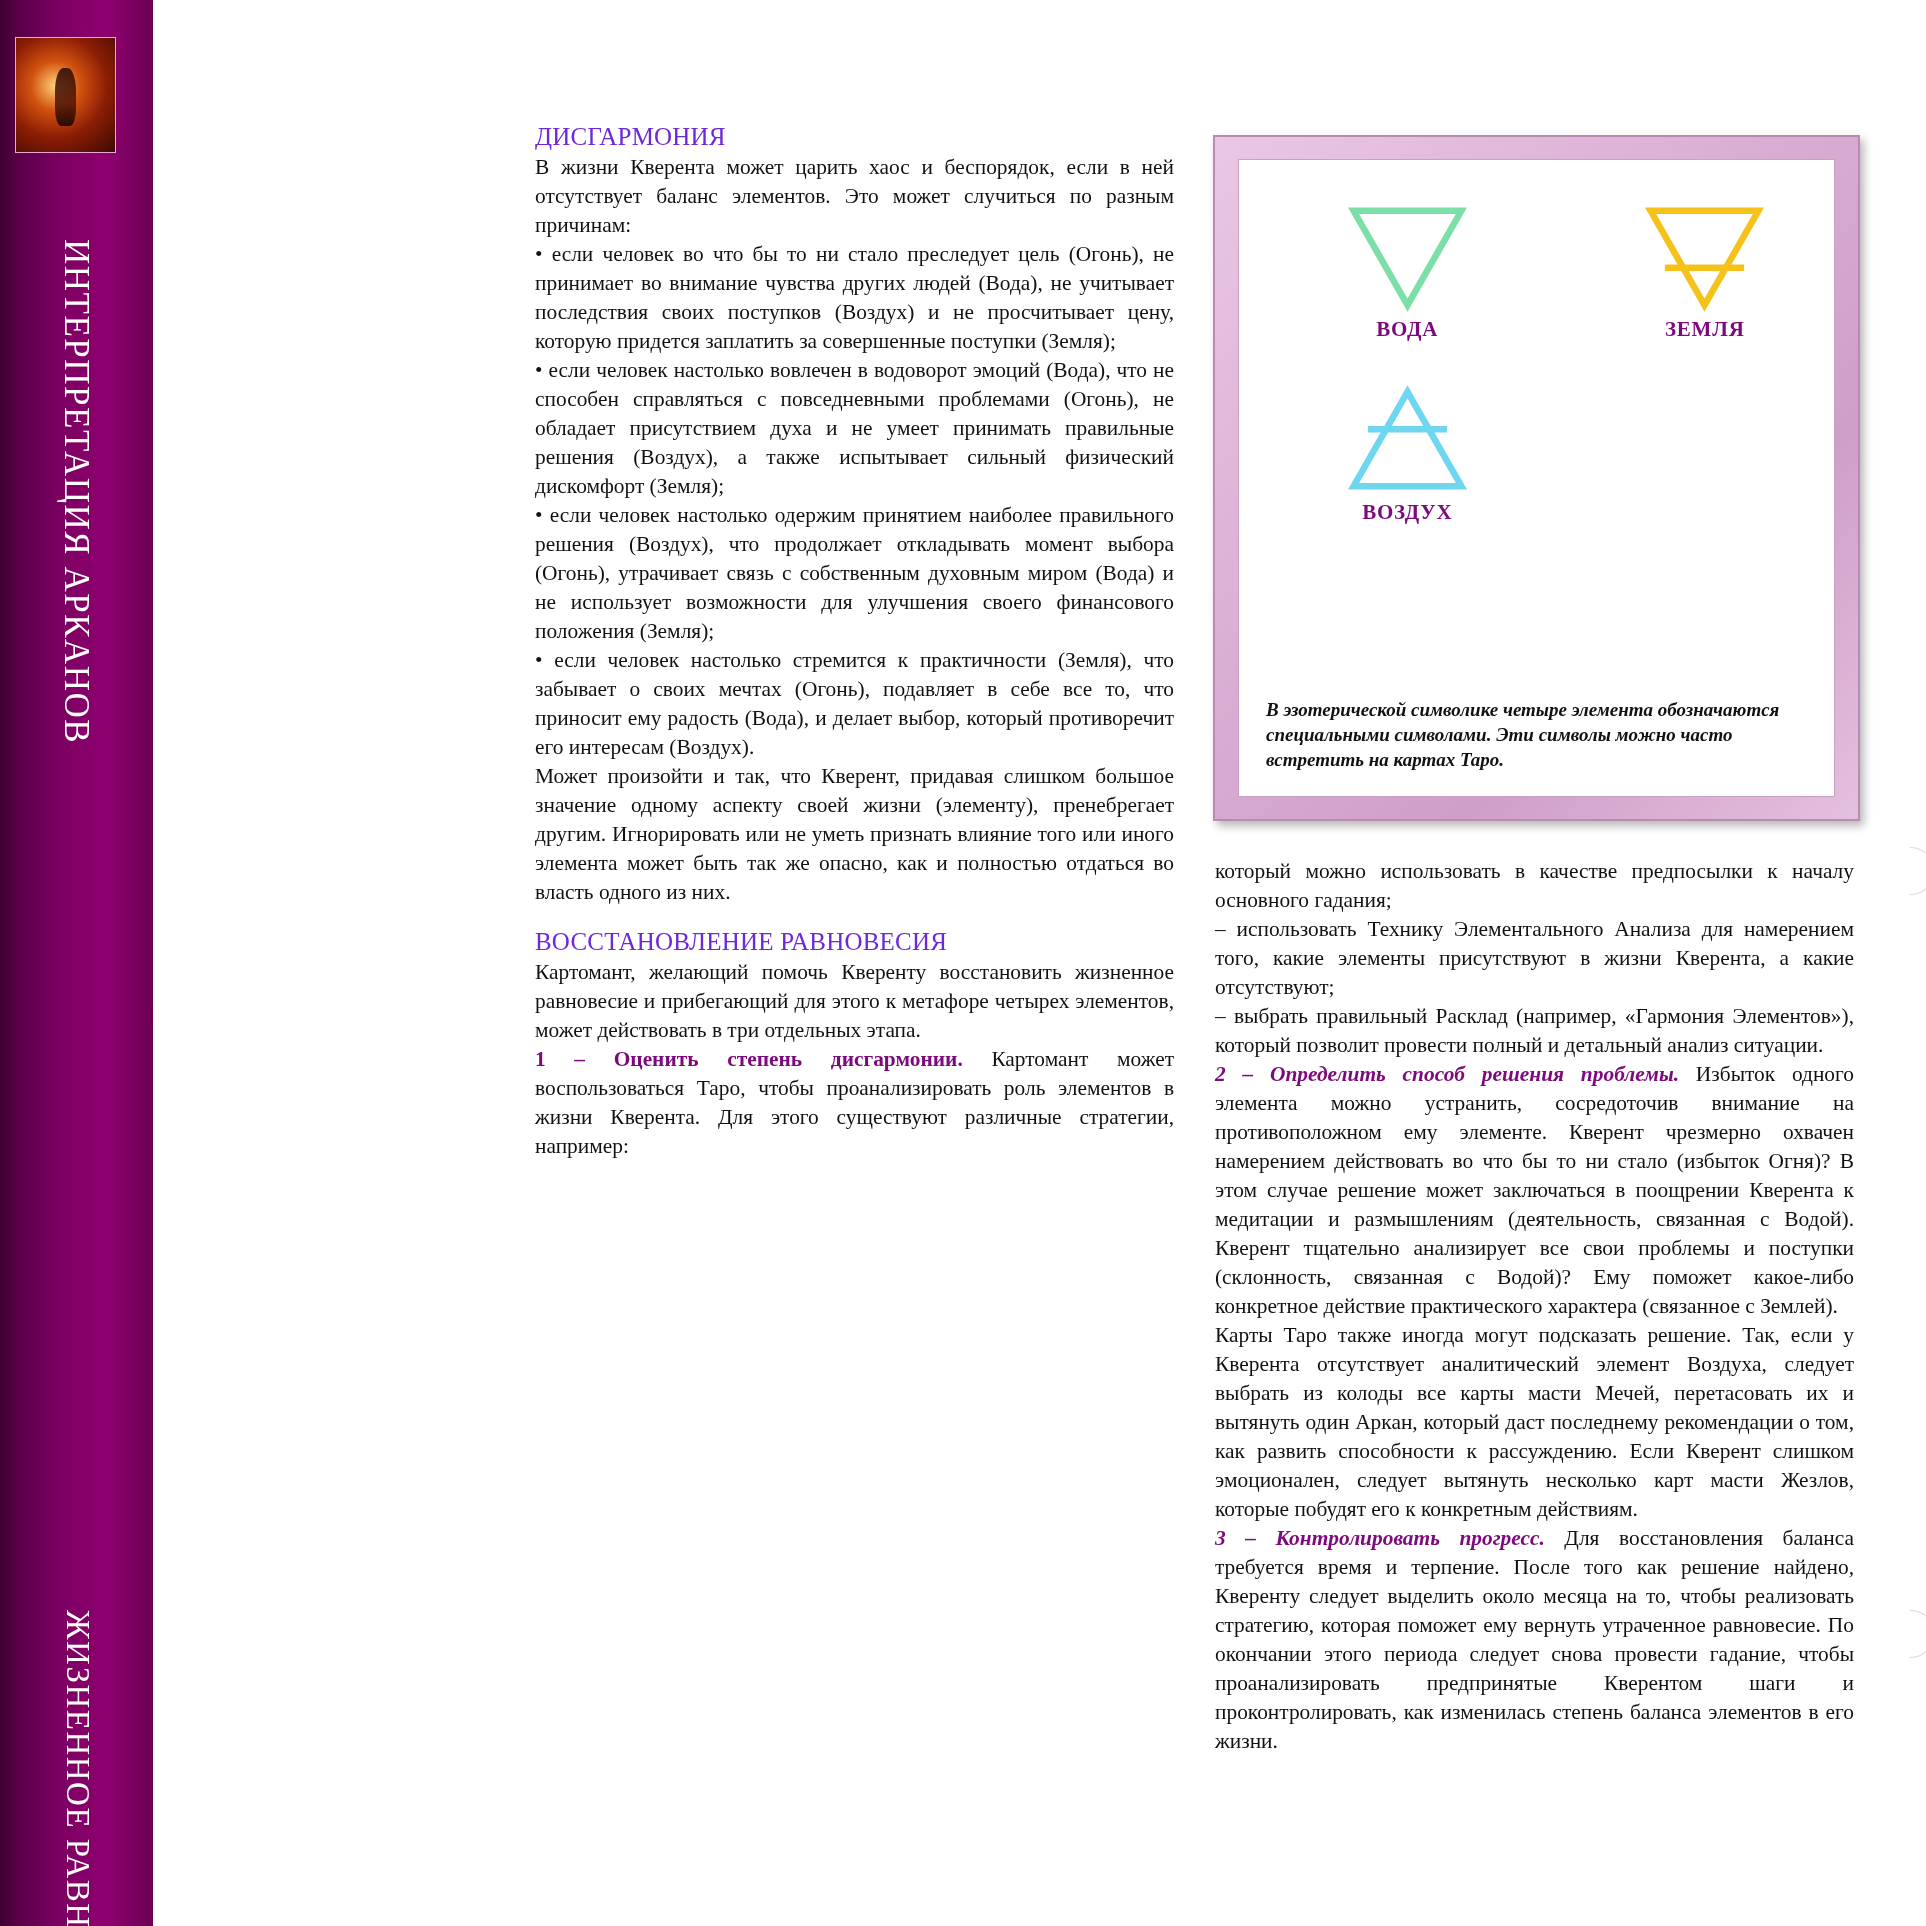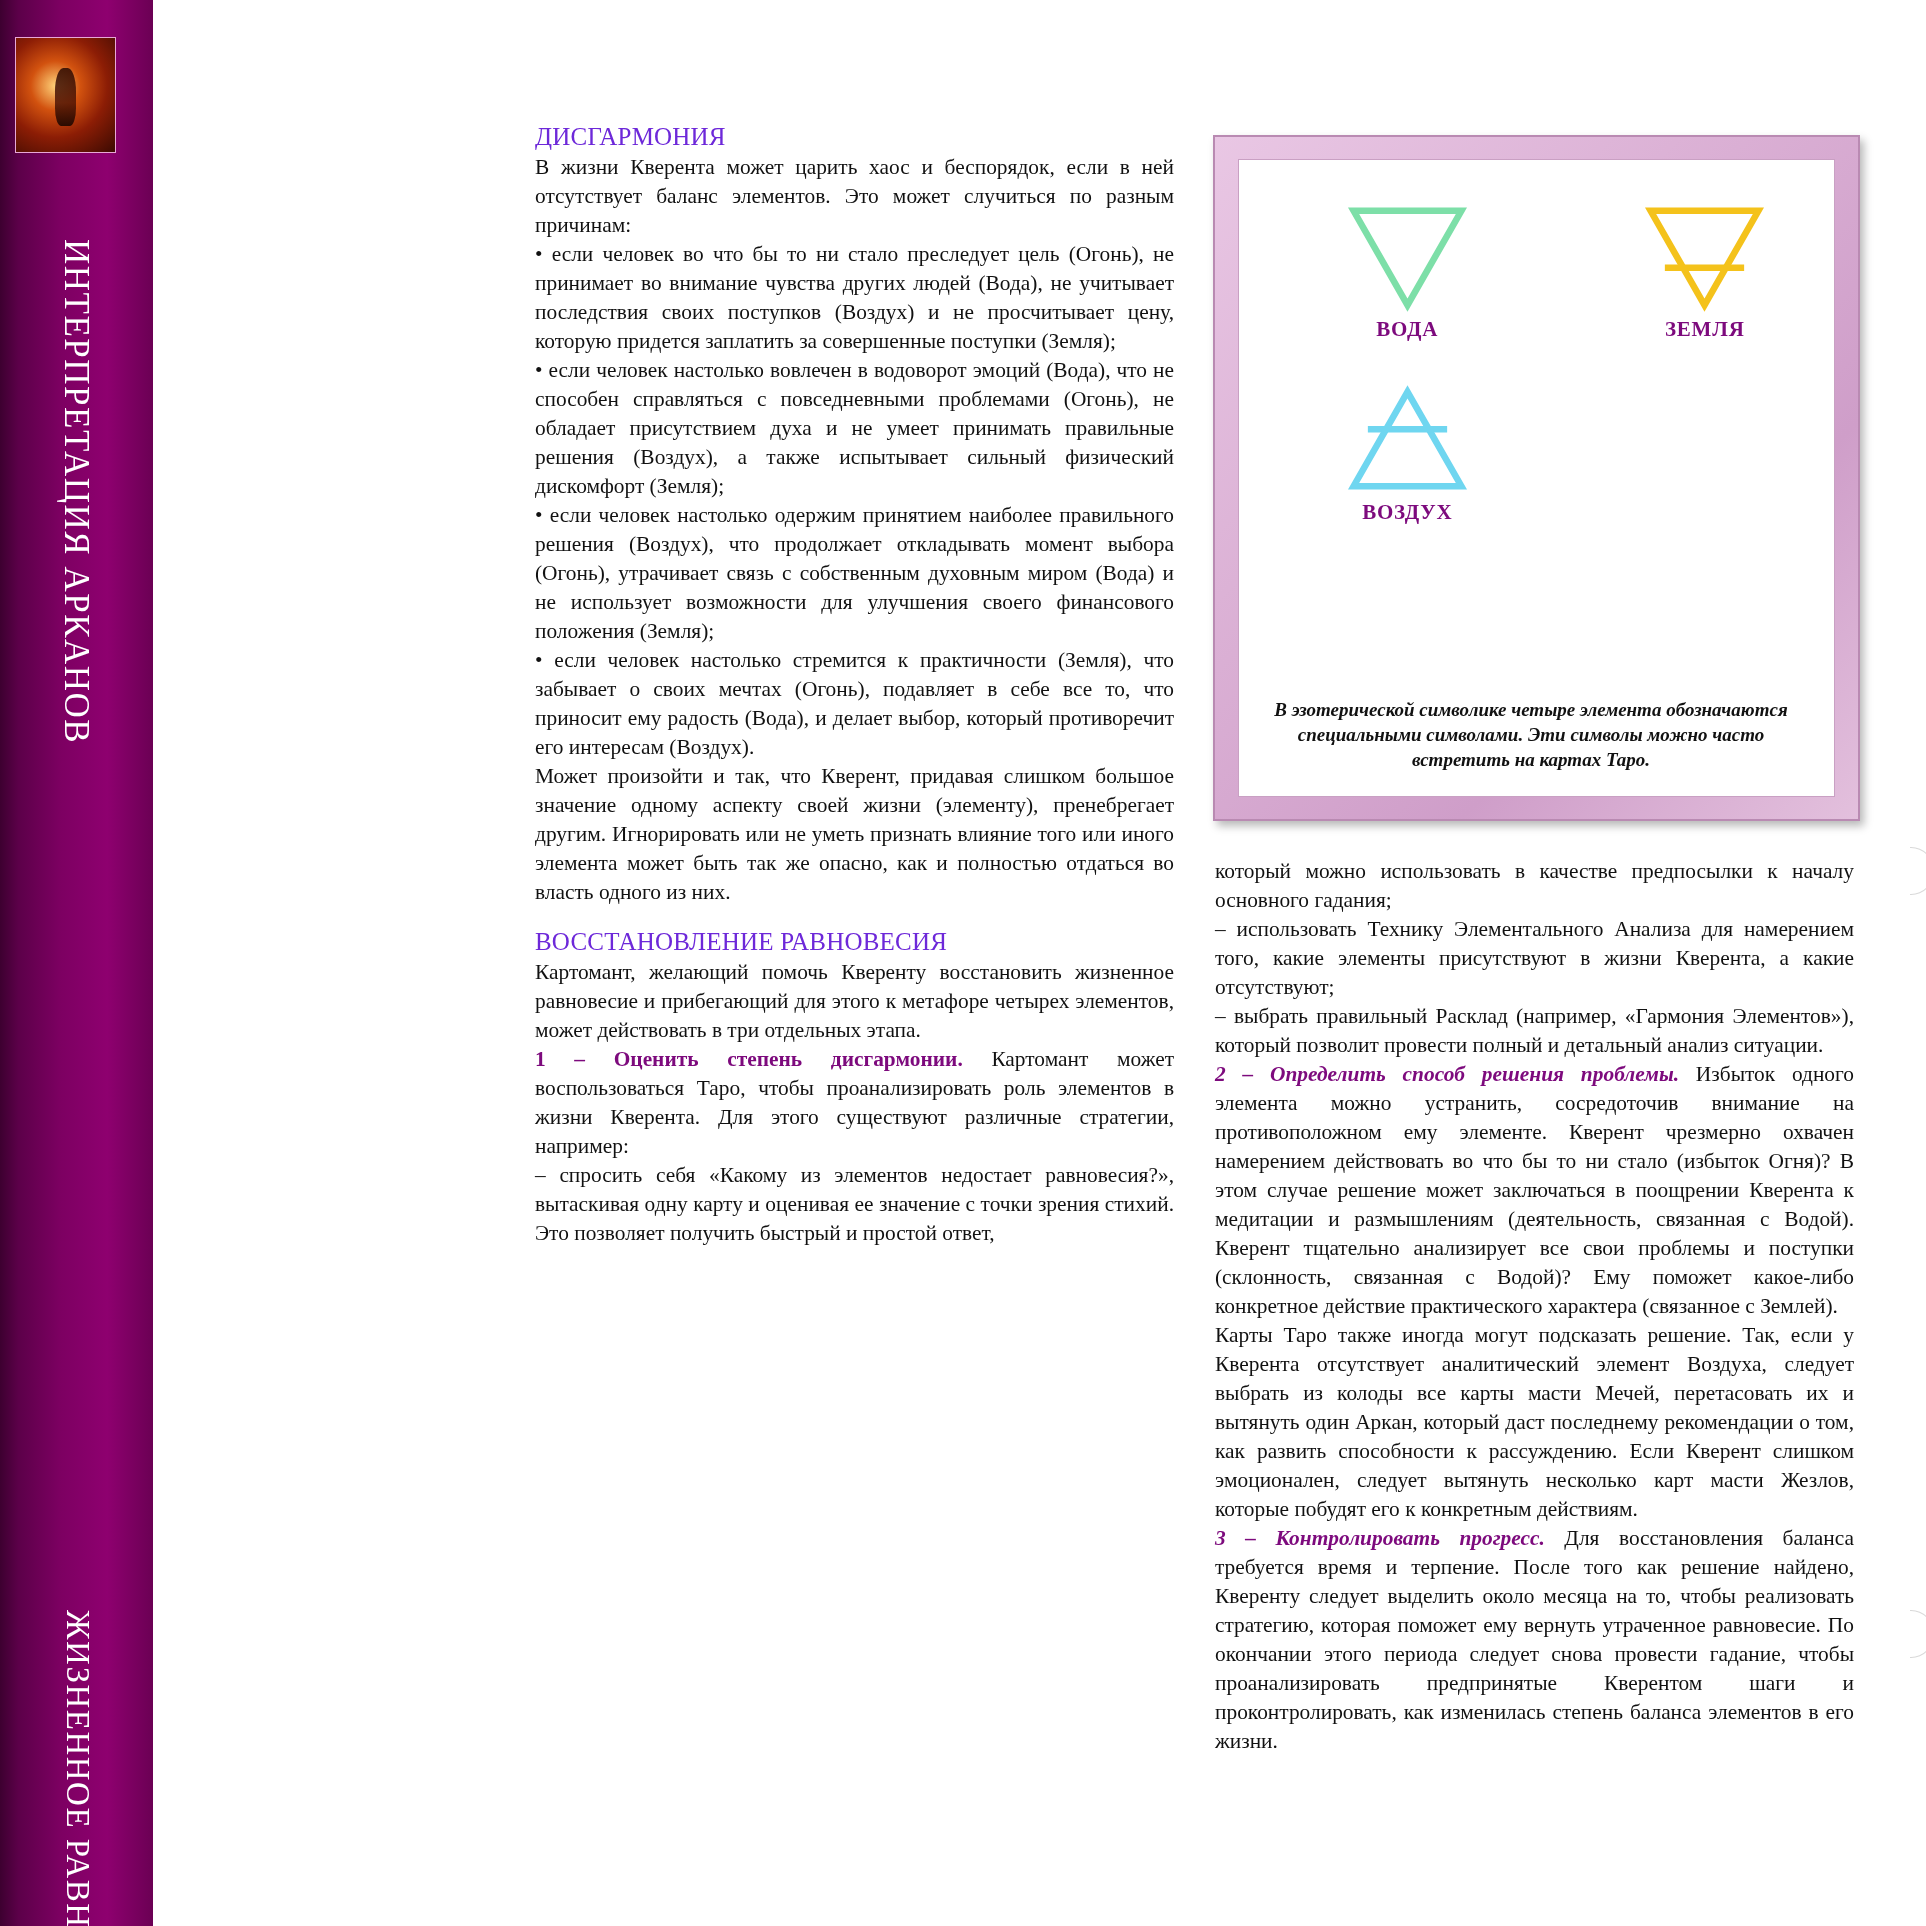--- a/index.html
+++ b/index.html
@@ -175,21 +175,20 @@
   }
   .figure-caption {
     position: absolute;
     left: 27px;
     right: 38px;
     bottom: 24px;
     font-size: 19px;
     line-height: 25px;
     font-style: italic;
     font-weight: bold;
-    text-align: center;
     color: #111111;
     font-family: "Liberation Serif", serif;
   }
 
   
   .edge-mark {
     position: absolute;
     right: 2.3px;
     width: 23px;
     height: 46px;
@@ -216,21 +215,20 @@
   <p class="para">В жизни Кверента может царить хаос и беспорядок, если в ней отсутствует баланс элементов. Это может случиться по разным причинам:</p>
   <p class="bullet">• если человек во что бы то ни стало преследует цель (Огонь), не принимает во внимание чувства других людей (Вода), не учитывает последствия своих поступков (Воздух) и не просчитывает цену, которую придется заплатить за совершенные поступки (Земля);</p>
   <p class="bullet">• если человек настолько вовлечен в водоворот эмоций (Вода), что не способен справляться с повседневными проблемами (Огонь), не обладает присутствием духа и не умеет принимать правильные решения (Воздух), а также испытывает сильный физический дискомфорт (Земля);</p>
   <p class="bullet">• если человек настолько одержим принятием наиболее правильного решения (Воздух), что продолжает откладывать момент выбора (Огонь), утрачивает связь с собственным духовным миром (Вода) и не использует возможности для улучшения своего финансового положения (Земля);</p>
   <p class="bullet">• если человек настолько стремится к практичности (Земля), что забывает о своих мечтах (Огонь), подавляет в себе все то, что приносит ему радость (Вода), и делает выбор, который противоречит его интересам (Воздух).</p>
   <p class="para">Может произойти и так, что Кверент, придавая слишком большое значение одному аспекту своей жизни (элементу), пренебрегает другим. Игнорировать или не уметь признать влияние того или иного элемента может быть так же опасно, как и полностью отдаться во власть одного из них.</p>
 
   <h2 class="section-head spaced">ВОССТАНОВЛЕНИЕ РАВНОВЕСИЯ</h2>
   <p class="para">Картомант, желающий помочь Кверенту восстановить жизненное равновесие и прибегающий для этого к метафоре четырех элементов, может действовать в три отдельных этапа.</p>
   <p class="para"><span class="lead-plain">1 – Оценить степень дисгармонии.</span><span> Картомант может воспользоваться Таро, чтобы проанализировать роль элементов в жизни Кверента. Для этого существуют различные стратегии, например:</span></p>
-  <p class="para">– спросить себя «Какому из элементов недостает равновесия?», вытаскивая одну карту и оценивая ее значение с точки зрения стихий. Это позволяет получить быстрый и простой ответ,</p>
 </div>
 
 <div class="figure-box">
   <div class="figure-inner">
     <div class="sym-grid">
 
       <div class="sym-cell">
         <svg width="127" height="116" viewBox="0 0 330 300">
           <polygon points="25,30 305,30 165,275" fill="none" stroke="#7ddfa8" stroke-width="17"></polygon>
         </svg>

